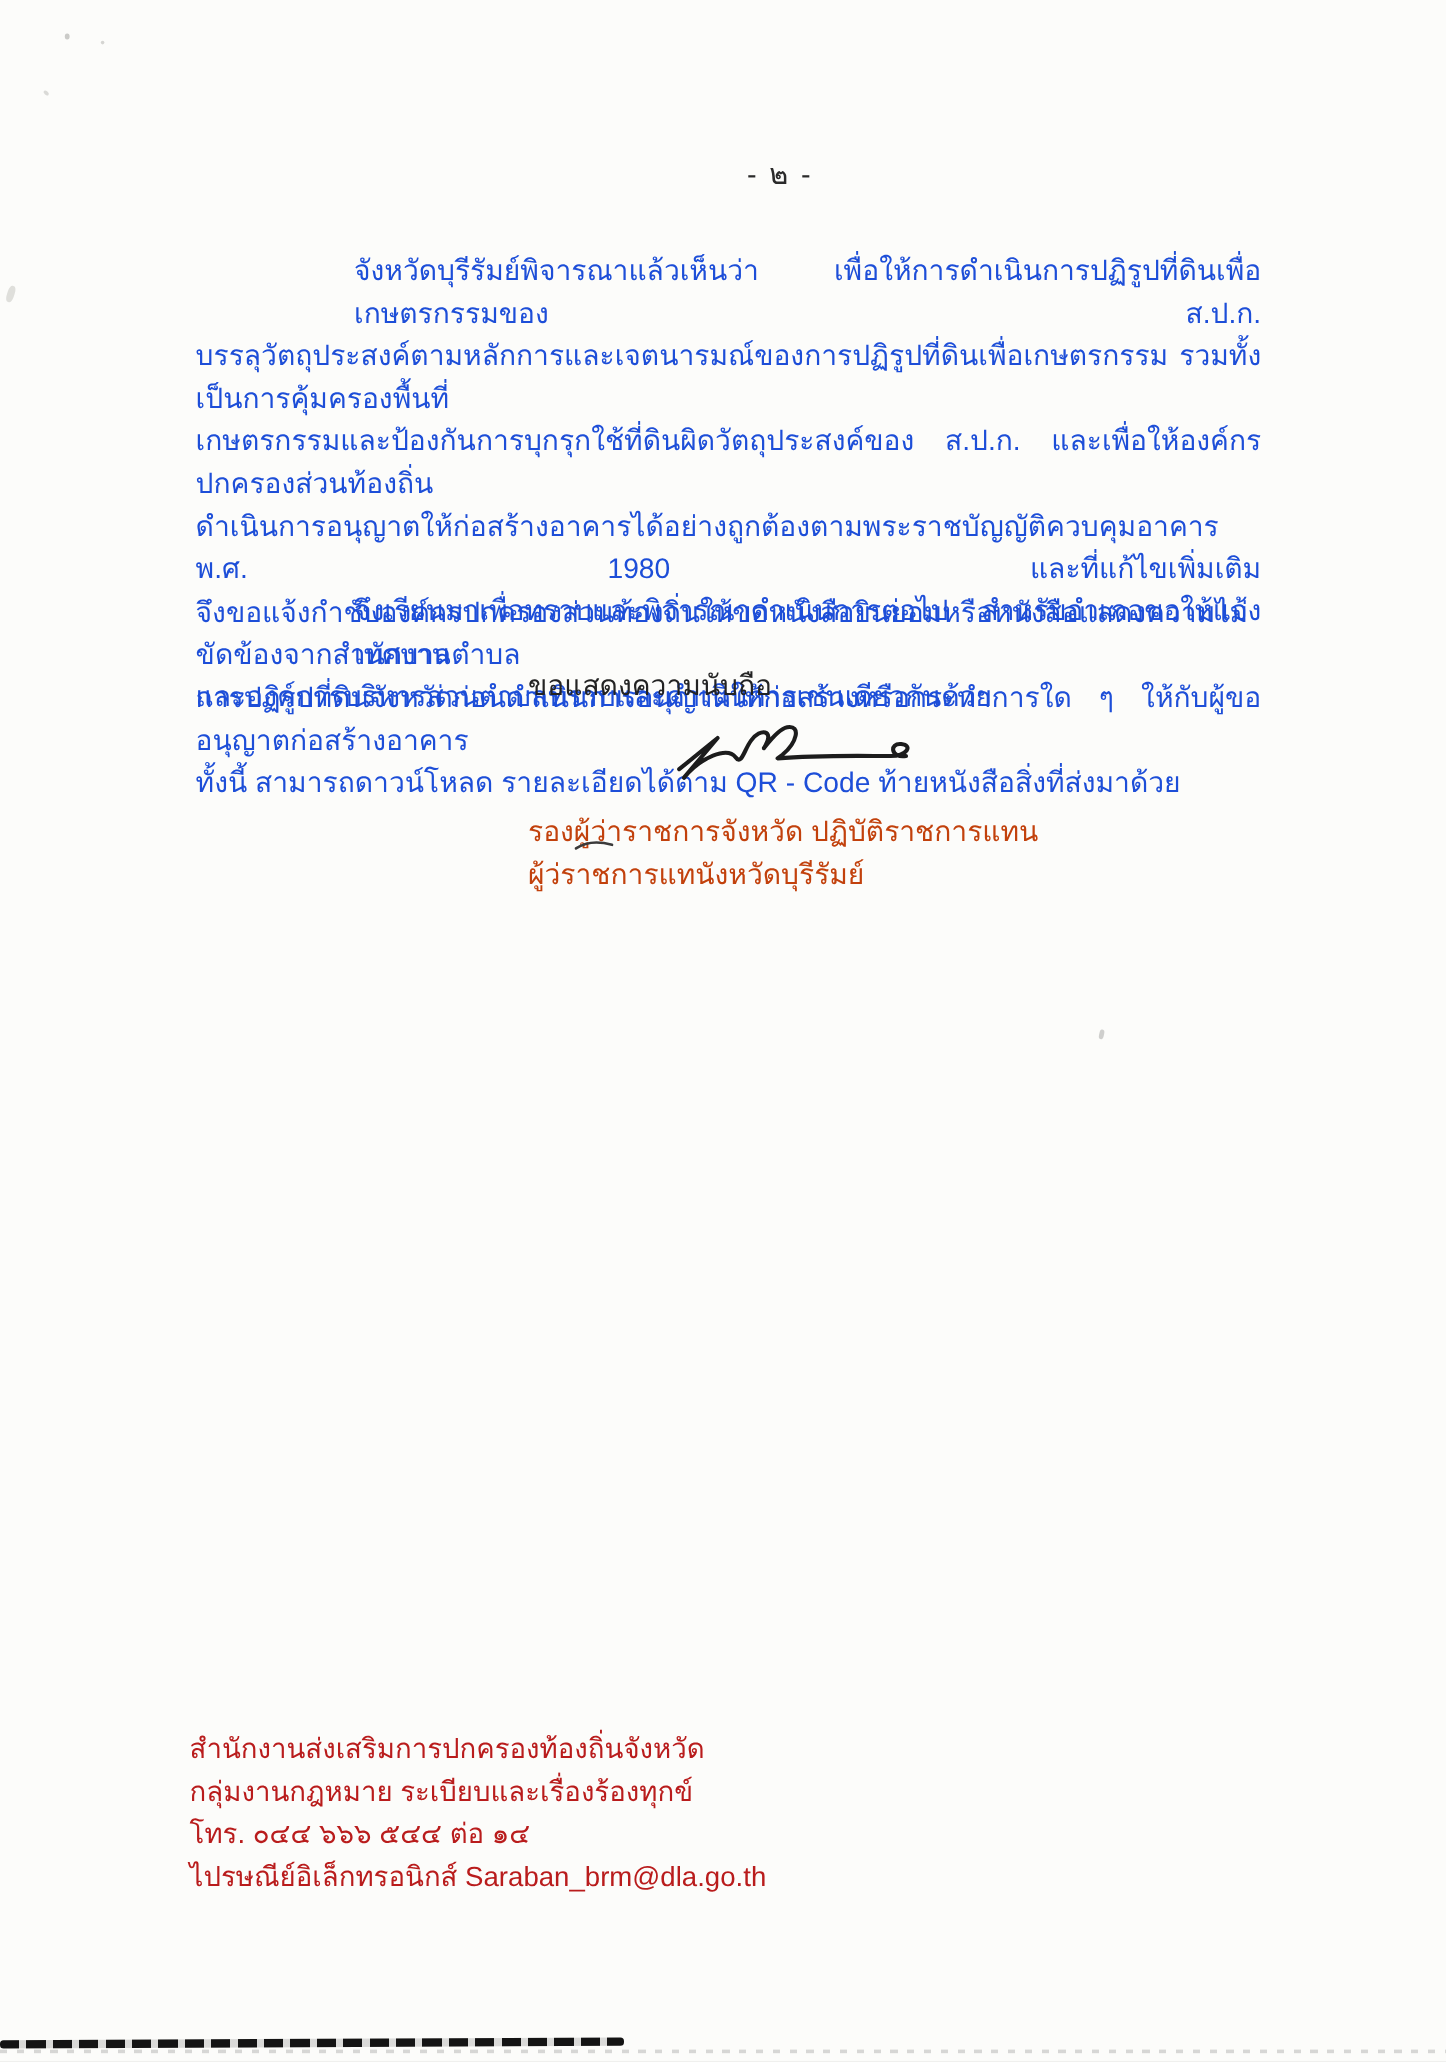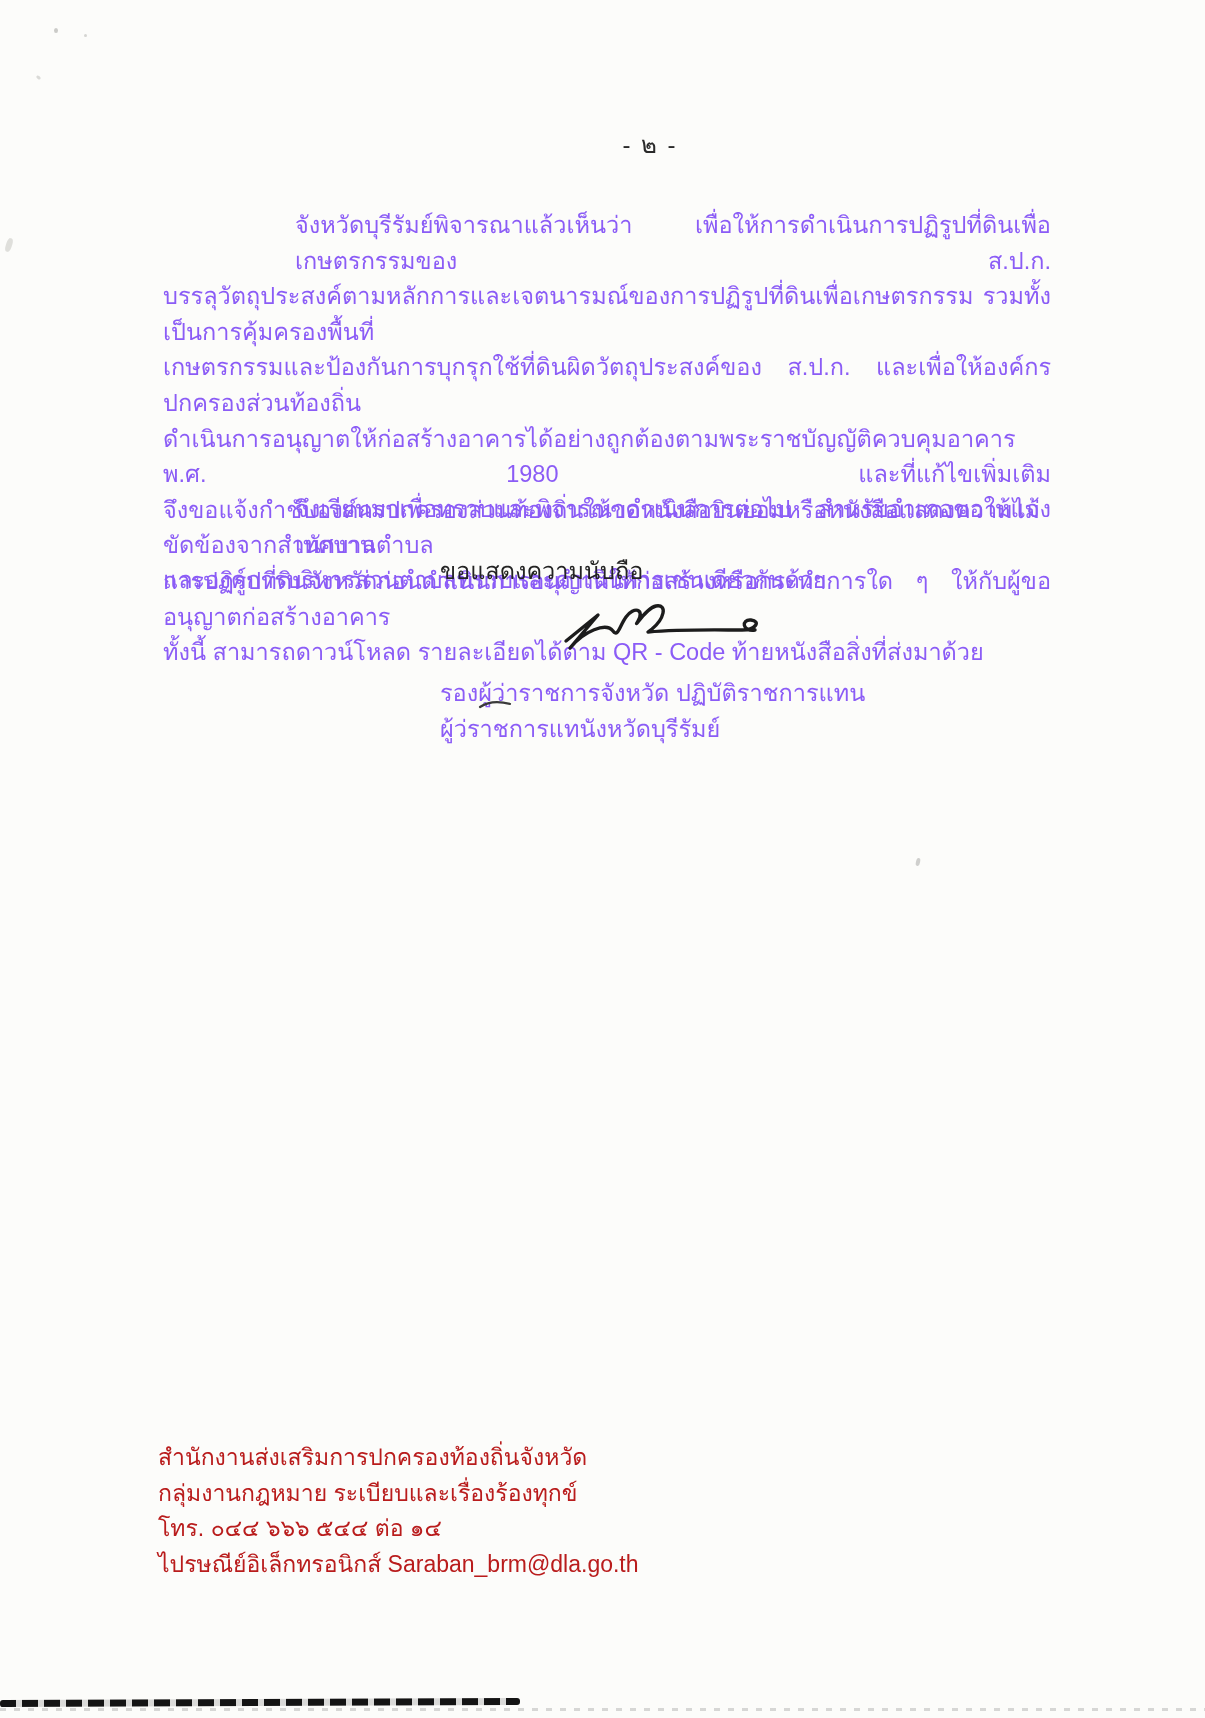--- a/index.html
+++ b/index.html
@@ -20,21 +20,21 @@
     font-size: 24px;
     letter-spacing: 2px;
     color: #2a2a2a;
   }
   .body-text {
     position: absolute;
     left: 163px;
     width: 888px;
     font-size: 23.5px;
     line-height: 35.6px;
-    color: #8b5cf6;
+    color: #1d4ed8;
   }
   .para-1 { top: 208px; }
   .para-2 { top: 492px; }
   .line { white-space: pre-wrap; }
   .line.justified { text-align: justify; text-align-last: justify; }
   .line.first { padding-left: 132px; }
   .closing {
     position: absolute;
     top: 552px; left: 440px; width: 430px;
     text-align: left;
@@ -44,21 +44,21 @@
   .closing .salutation { margin-bottom: 6px; }
   .signature-wrap {
     position: relative;
     height: 78px;
   }
   .signature-wrap svg {
     position: absolute;
     left: 120px; top: 6px;
   }
   .signer-name { margin-top: 2px; }
-  .signer-title { margin-top: 4px; line-height: 32px; color: #8b5cf6; }
+  .signer-title { margin-top: 4px; line-height: 32px; color: #c2410c; }
   .pen-mark {
     position: absolute;
     left: 38px; top: 146px;
   }
   .footer {
     position: absolute;
     top: 1440px; left: 158px; width: 560px;
     font-size: 23px;
     line-height: 35.5px;
     color: #b91c1c;

